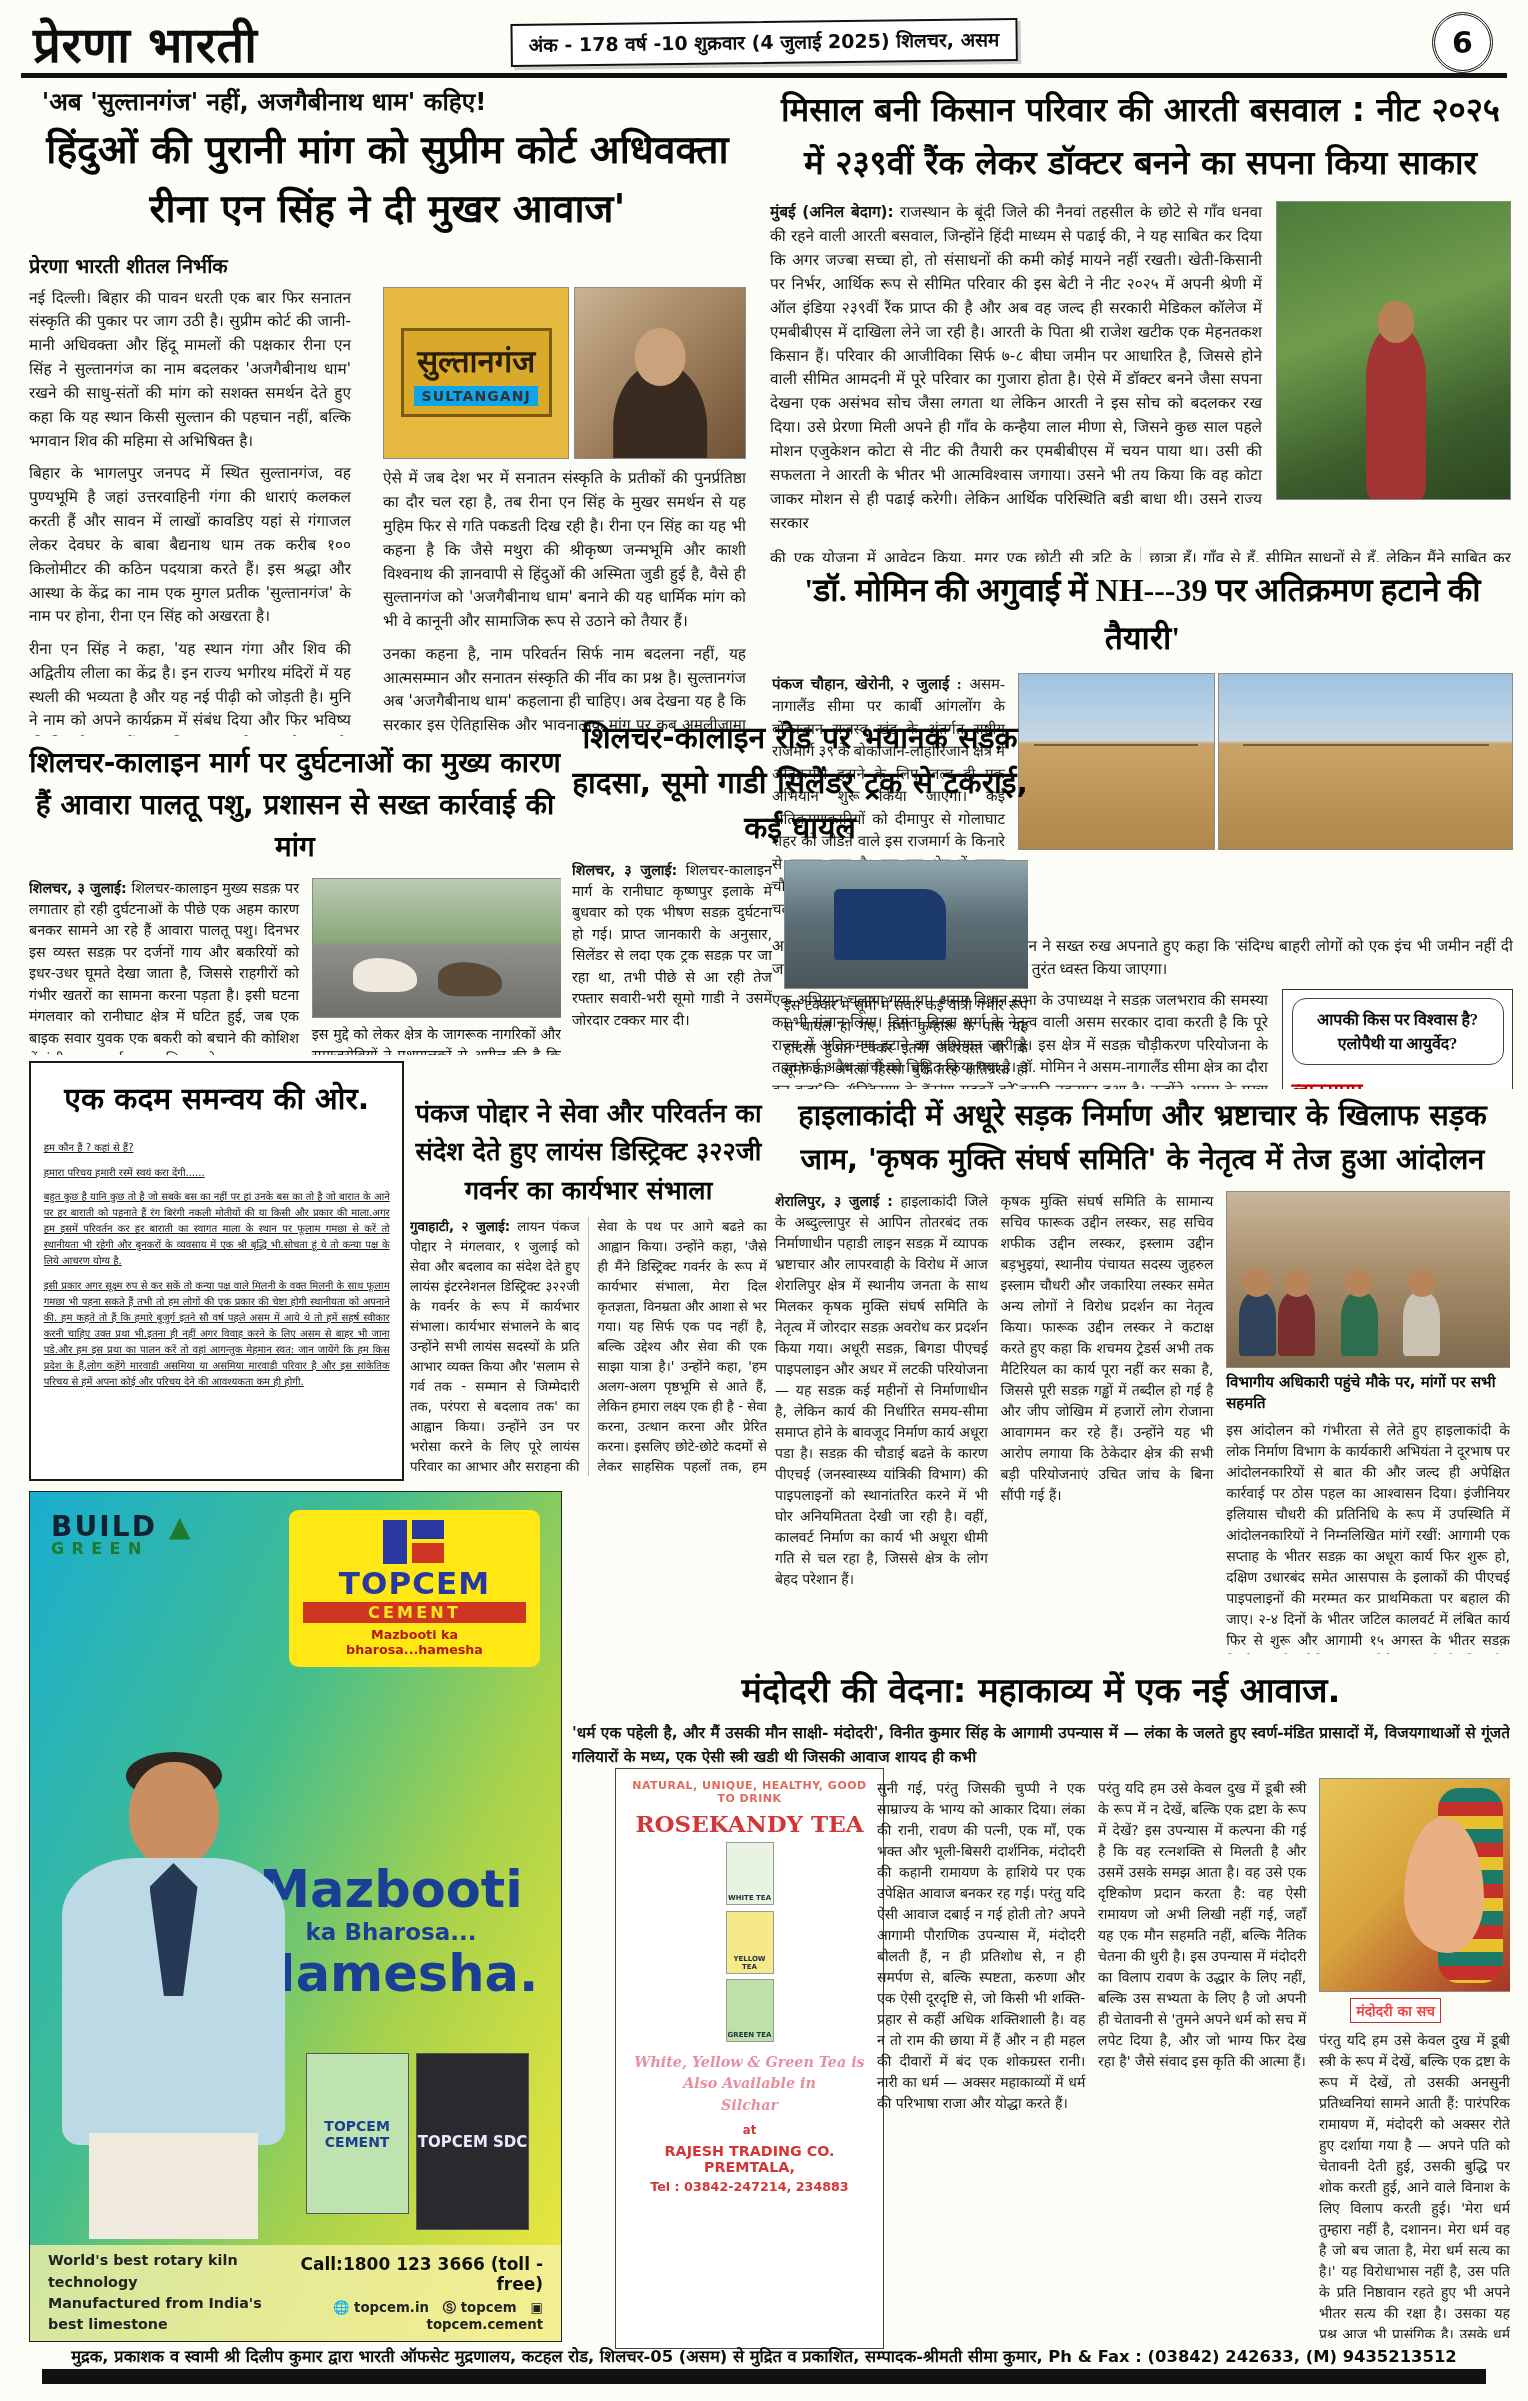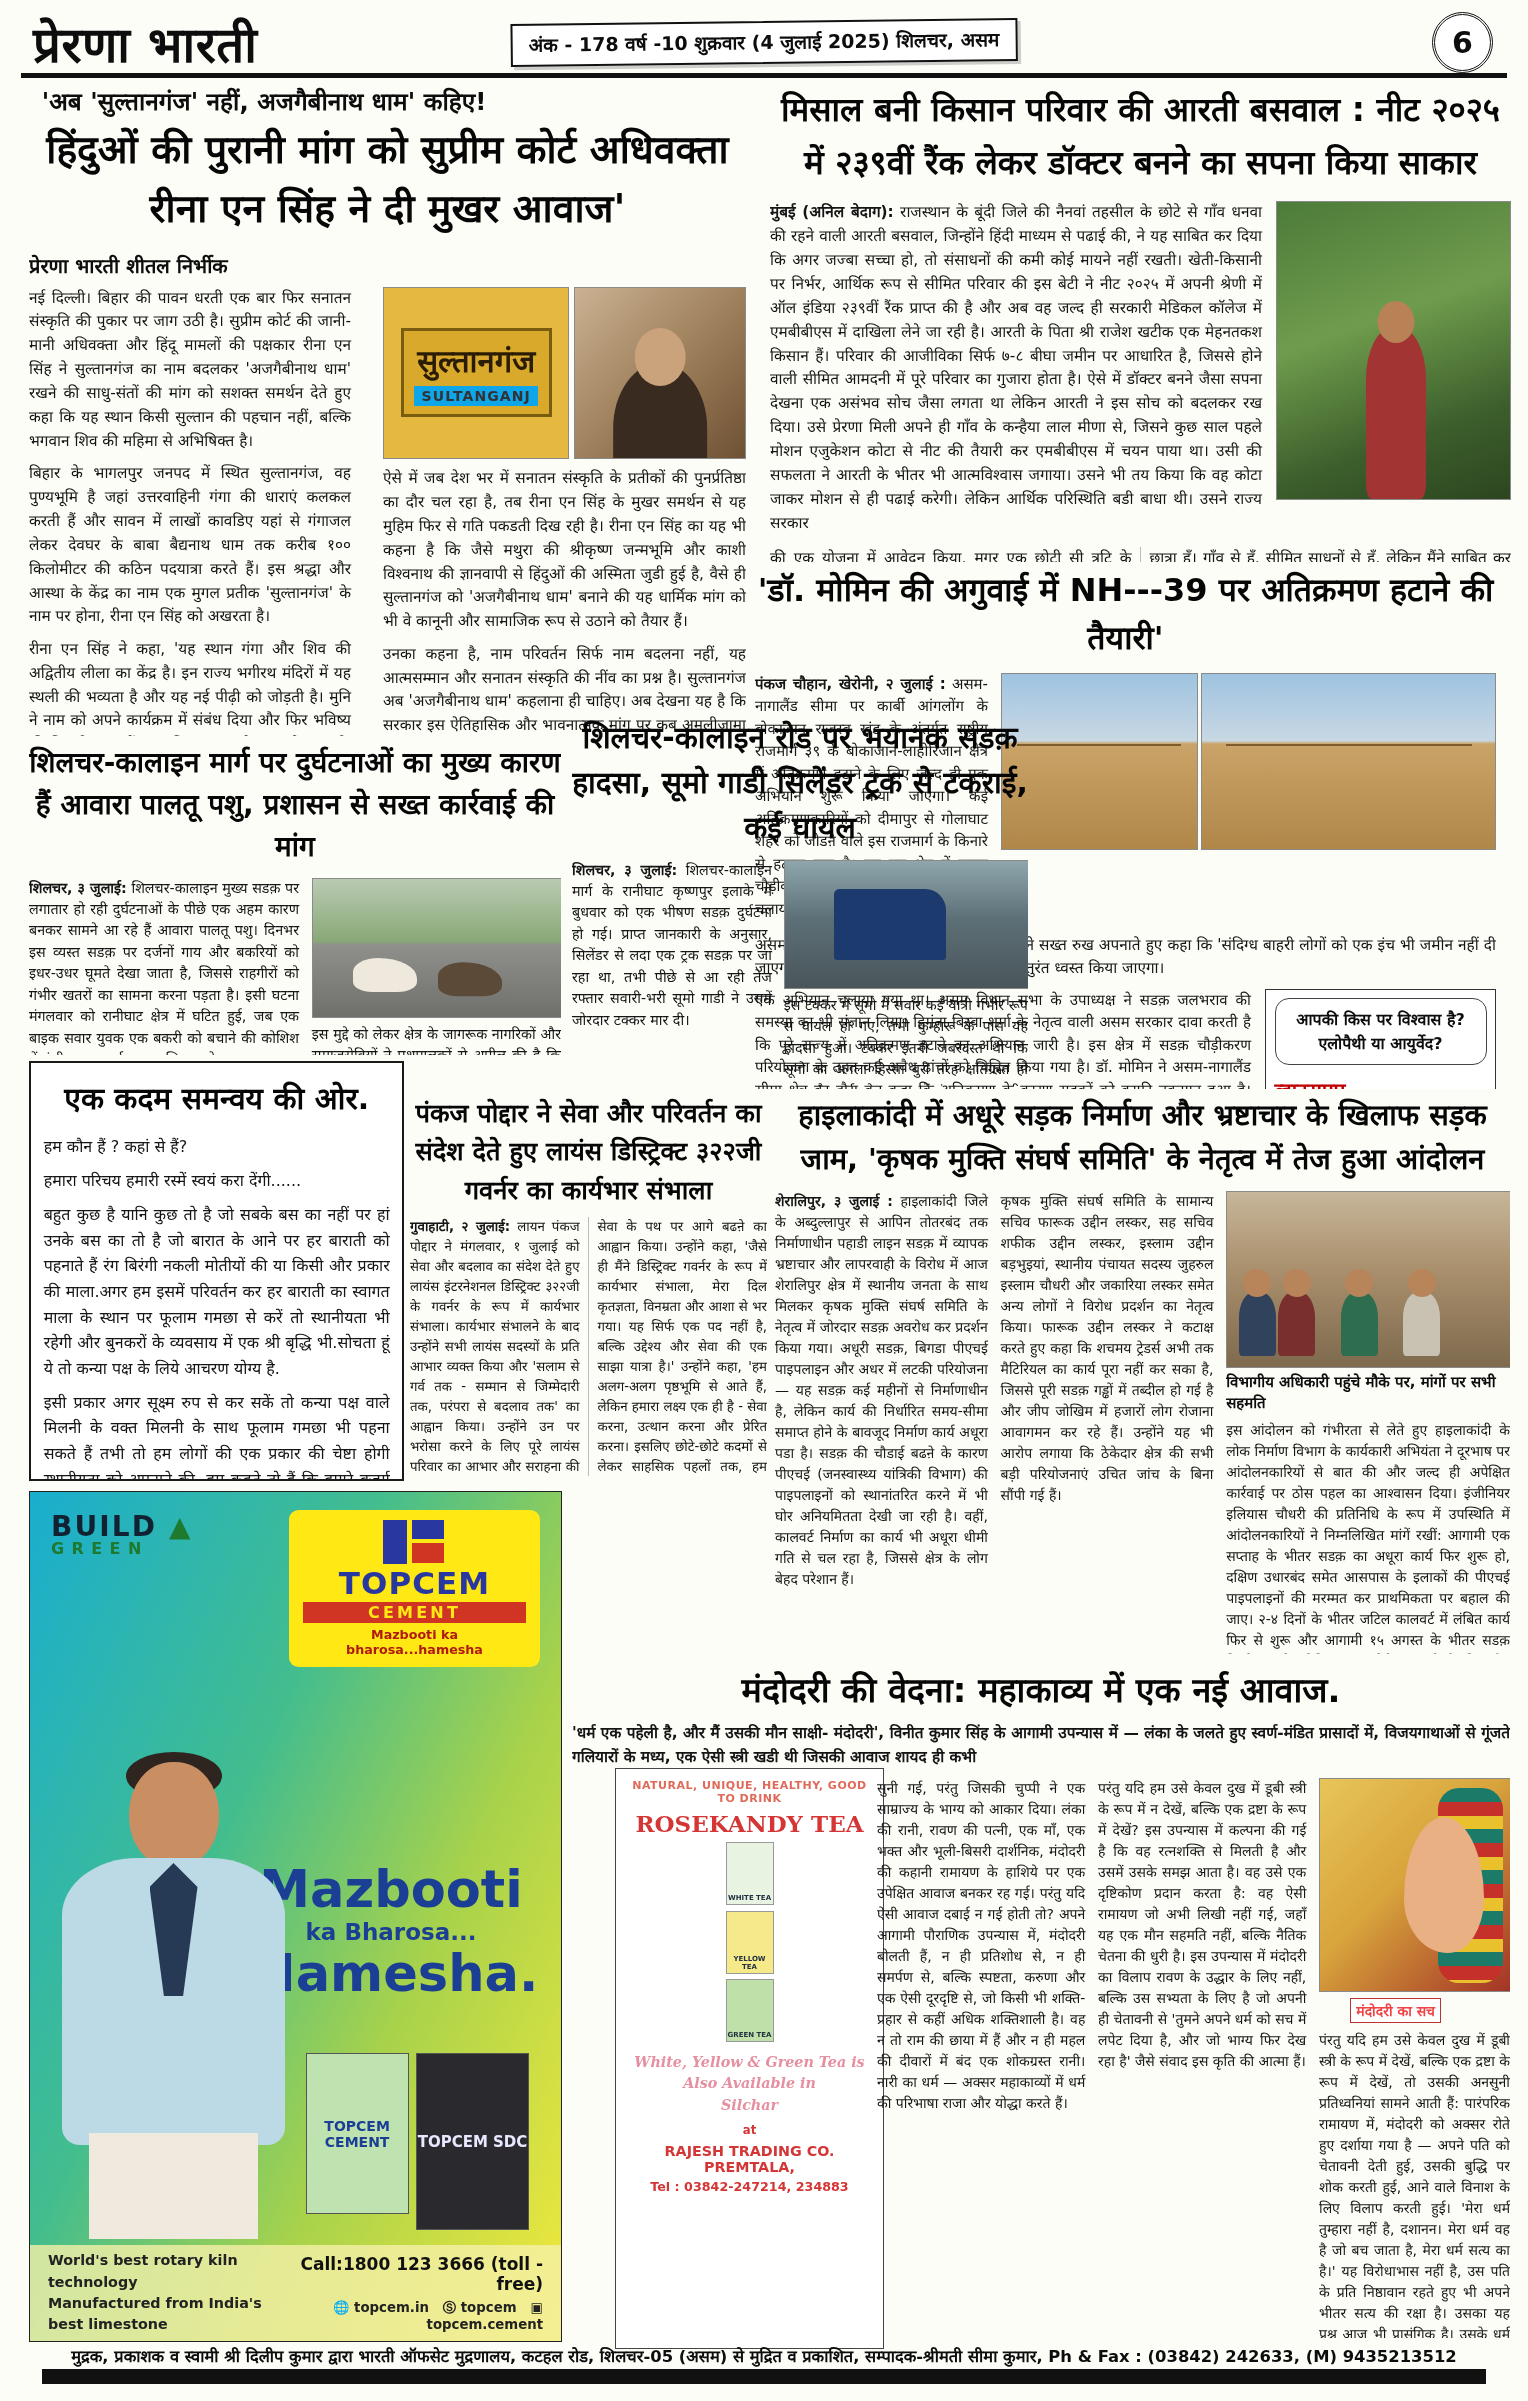--- a/index.html
+++ b/index.html
@@ -179,21 +179,21 @@
       <div class="ph ph-green" style="width:233px; height:297px; flex:none;">
         <div class="fig"></div>
       </div>
     </div>
     <div class="cols2 bt" style="font-size:15.4px; line-height:1.55; margin-top:3.2px;">
       <p>की एक योजना में आवेदन किया, मगर एक छोटी सी त्रुटि के कारण उसका फॉर्म अस्वीकृत हो गया। यह पल उसके लिए निराशाजनक हो सकता था, लेकिन आरती ने हार नहीं मानी। उसने अपनी स्थिति मोशन एजुकेशन कोटा के एडमिशन सेल को बताई। संस्था ने गंभीरता दिखाते हुए आरती को सम्मान के साथ प्रवेश दिया और उसकी मेहनत रंग लाई।</p>
       <p>छात्रा हूँ। गाँव से हूँ, सीमित साधनों से हूँ, लेकिन मैंने साबित कर दिया कि अगर मन में ठान लो, तो सफलता को कोई रोक नहीं सकता। मेरे घर में आज तक कोई डॉक्टर नहीं बना, लेकिन अब मैं बनूंगी और अपने गाँव की सेवा करूंगी।</p>
     </div>
   </div>
 
-  <div class="abs" style="left:755px; top:566px; width:741px; height:523px; overflow:hidden;">
+  <div class="abs" style="left:772px; top:566px; width:741px; height:523px; overflow:hidden;font-family:Liberation Serif, serif;">
     <div class="hl" style="font-size:32px; line-height:1.5;">'डॉ. मोमिन की अगुवाई में NH---39 पर अतिक्रमण हटाने की तैयारी'</div>
     <div style="display:flex; gap:12.7px; margin-top:10.6px;">
       <div class="bt" style="width:233px; font-size:15px; line-height:1.5; flex:none;">
         <p><span class="dl">पंकज चौहान, खेरोनी, २ जुलाई :</span> <span>असम-नागालैंड सीमा पर कार्बी आंगलोंग के बोकाजान राजस्व खंड के अंतर्गत राष्ट्रीय राजमार्ग ३९ के बोकाजान-लाहोरिजान क्षेत्र में अतिक्रमण हटाने के लिए जल्द ही एक अभियान शुरू किया जाएगा। कई अतिक्रमणकारियों को दीमापुर से गोलाघाट शहर को जोडऩे वाले इस राजमार्ग के किनारे से हटाया गया है। यह इस क्षेत्र में सड़क चौड़ीकरण अभियान से पहले दुदु कॉलोनी में चलाया गया था।</span></p>
       </div>
       <div style="flex:1; display:flex; gap:3.2px;">
         <div class="ph ph-street" style="width:40%; height:175px;"></div>
         <div class="ph ph-street" style="width:60%; height:175px;"></div>
       </div>
     </div>
@@ -244,21 +244,21 @@
           </div>
         <div class="bt" style="font-size:14.3px; line-height:1.5; margin-top:6.4px;">
           <p>इस टक्कर में सूमो में सवार कई यात्री गंभीर रूप से घायल हो गए, तभी कुम्हारू के पास यह हादसा हुआ। टक्कर इतनी जबरदस्त थी कि सूमो का अगला हिस्सा बुरी तरह क्षतिग्रस्त हो गया और कई लोग वाहन में फंस गए। स्थानीय लोगों ने तत्परता दिखाते हुए सभी घायलों को शिलचर मेडिकल कॉलेज अस्पताल में भर्ती कराया। समाचार लिखे जाने तक दुर्घटना के कारणों का पता नहीं चल सकी है। पुलिस मामले की जांच में जुटी है।</p>
         </div>
       </div>
     </div>
   </div>
 
   <div class="abs boxart" style="left:29px; top:1061px; width:346px; height:388px; overflow:hidden;">
     <div class="hl" style="font-size:30px;">एक कदम समन्वय की ओर.</div>
-    <div class="bt" style="font-size:16px; line-height:1.6; margin-top:16px;">
+    <div class="bt" style="font-size:10px; line-height:1.6; margin-top:22px;text-decoration:underline;">
       <p>हम कौन हैं ? कहां से हैं?</p>
       <p>हमारा परिचय हमारी रस्में स्वयं करा देंगी......</p>
       <p>बहुत कुछ है यानि कुछ तो है जो सबके बस का नहीं पर हां उनके बस का तो है जो बारात के आने पर हर बाराती को पहनाते हैं रंग बिरंगी नकली मोतीयों की या किसी और प्रकार की माला.अगर हम इसमें परिवर्तन कर हर बाराती का स्वागत माला के स्थान पर फूलाम गमछा से करें तो स्थानीयता भी रहेगी और बुनकरों के व्यवसाय में एक श्री बृद्धि भी.सोचता हूं ये तो कन्या पक्ष के लिये आचरण योग्य है.</p>
       <p>इसी प्रकार अगर सूक्ष्म रुप से कर सकें तो कन्या पक्ष वाले मिलनी के वक्त मिलनी के साथ फूलाम गमछा भी पहना सकते हैं तभी तो हम लोगों की एक प्रकार की चेष्टा होगी स्थानीयता को अपनाने की. हम कहते तो हैं कि हमारे बुजुर्ग इतने सौ वर्ष पहले असम में आये थे तो हमें सहर्ष स्वीकार करनी चाहिए उक्त प्रथा भी.इतना ही नहीं अगर विवाह करने के लिए असम से बाहर भी जाना पडे.और हम इस प्रथा का पालन करें तो वहां आगन्तुक मेहमान स्वत: जान जायेंगे कि हम किस प्रदेश के हैं,लोग कहेंगे मारवाडी असमिया या असमिया मारवाडी परिवार है और इस सांकेतिक परिचय से हमें अपना कोई और परिचय देने की आवश्यकता कम ही होगी.</p>
 
     </div>
 
   </div>
 
   <div class="abs" style="left:410px; top:1094px; width:357px; height:382px; overflow:hidden;">

